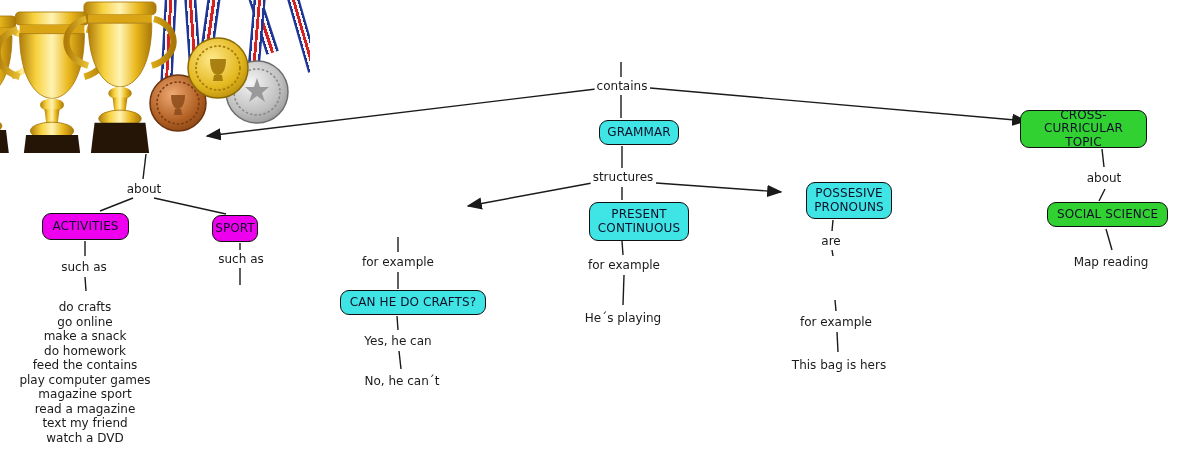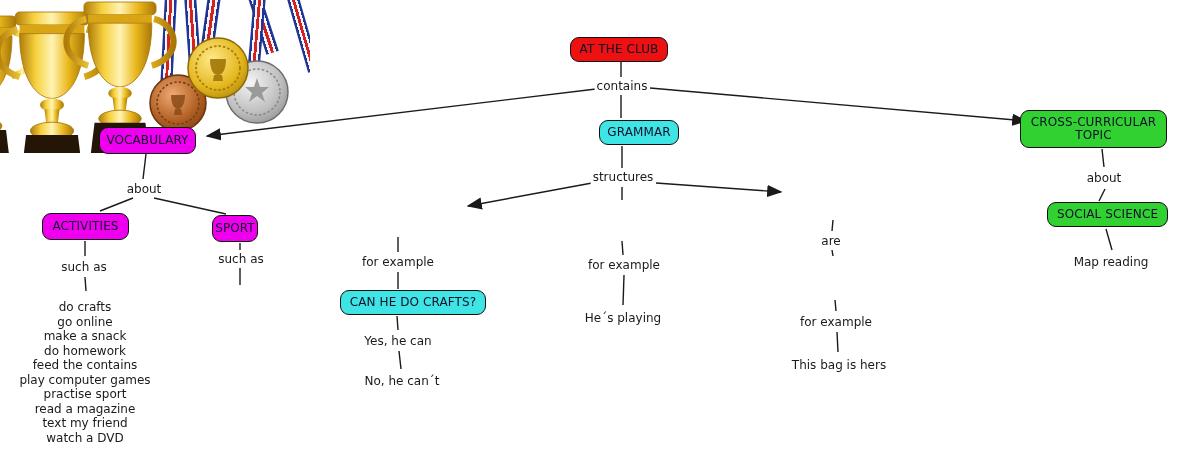--- a/index.html
+++ b/index.html
@@ -165,26 +165,26 @@
       <line x1="833" y1="220" x2="832" y2="231"></line>
       <line x1="832" y1="250" x2="833" y2="256"></line>
       <line x1="835" y1="300" x2="836" y2="311"></line>
       <line x1="837" y1="332" x2="838" y2="352"></line>
       <line x1="1102" y1="149" x2="1104" y2="167"></line>
       <line x1="1105" y1="189" x2="1099" y2="201"></line>
       <line x1="1106" y1="229" x2="1112" y2="250"></line>
     </g>
   </svg>
 
-  <div class="node c-red" style="left:570px;top:37px;width:98px;height:25px">AT THE CLUB</div>
-  <div class="node c-magenta" style="left:99px;top:127px;width:97px;height:27px">VOCABULARY</div>
   <div class="node c-cyan" style="left:583px;top:120px;width:80px;height:25px">GRAMMAR</div>
-  <div class="node c-green" style="left:1020px;top:110px;width:147px;height:38px">CROSS-CURRICULAR TOPIC</div>
+  <div class="node c-green" style="left:1020px;top:110px;width:127px;height:38px">CROSS-CURRICULAR TOPIC</div>
   <div class="node c-magenta" style="left:42px;top:213px;width:87px;height:27px">ACTIVITIES</div>
   <div class="node c-magenta" style="left:212px;top:215px;width:46px;height:27px">SPORT</div>
+  <div class="node c-cyan" style="left:573px;top:202px;width:100px;height:39px">PRESENT CONTINUOUS</div>
+  <div class="node c-cyan" style="left:790px;top:182px;width:86px;height:37px">POSSESIVE PRONOUNS</div>
   <div class="node c-cyan" style="left:324px;top:290px;width:146px;height:25px">CAN HE DO CRAFTS?</div>
   <div class="node c-green" style="left:1047px;top:202px;width:121px;height:25px">SOCIAL SCIENCE</div>
 
   <span class="llabel" style="left:622px;top:86px">contains</span>
   <span class="llabel" style="left:144px;top:189px">about</span>
   <span class="llabel" style="left:623px;top:177px">structures</span>
   <span class="llabel" style="left:84px;top:267px">such as</span>
   <span class="llabel" style="left:241px;top:259px">such as</span>
   <span class="llabel" style="left:398px;top:262px">for example</span>
   <span class="llabel" style="left:624px;top:265px">for example</span>
@@ -198,19 +198,19 @@
   <span class="ptext" style="left:839px;top:365px">This bag is hers</span>
   <span class="ptext" style="left:1111px;top:262px">Map reading</span>
 
   <div class="plist" style="left:85px;top:300px">
       <div>do crafts</div>
       <div>go online</div>
       <div>make a snack</div>
       <div>do homework</div>
       <div>feed the contains</div>
       <div>play computer games</div>
-      <div>practise sport</div>
+      <div>magazine sport</div>
       <div>read a magazine</div>
       <div>text my friend</div>
       <div>watch a DVD</div>
     </div>
 
 </div>
 
 </body></html>

